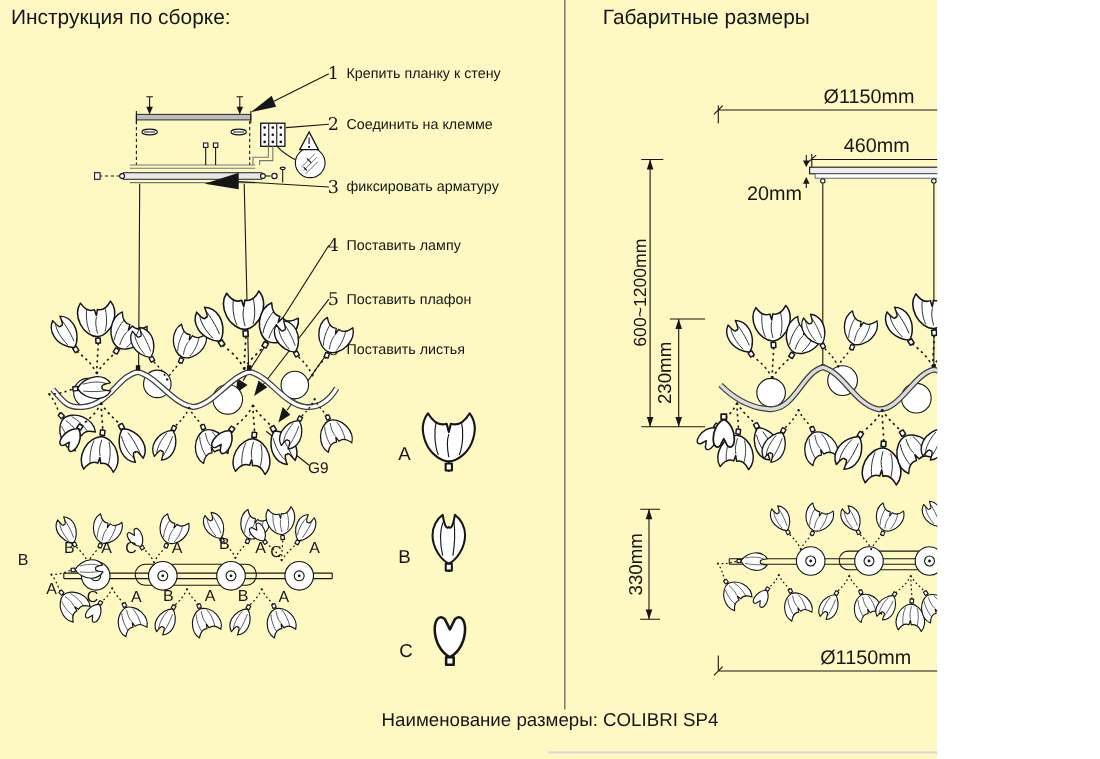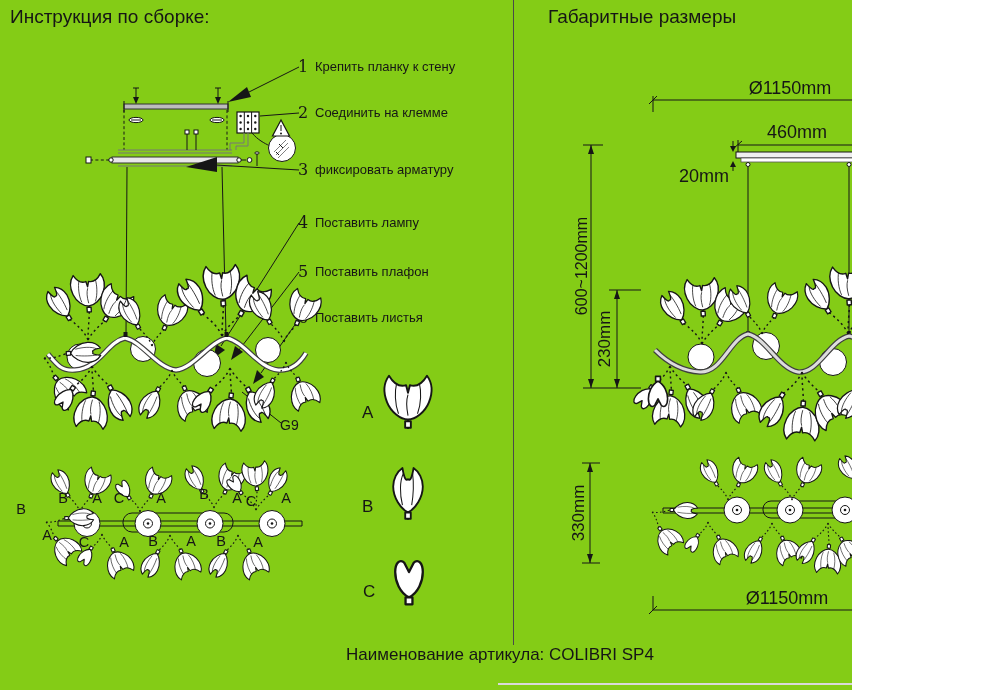--- a/index.html
+++ b/index.html
@@ -1,16 +1,16 @@
 <!DOCTYPE html>
 <html><head>
 <meta charset="utf-8">
 <style>
   html,body{margin:0;padding:0;background:#fff;}
-  .page{position:relative;width:852px;height:690px;background:#84cc16;overflow:hidden;
+  .page{position:relative;width:852px;height:690px;background:#fef9c3;overflow:hidden;
         font-family:"Liberation Sans",sans-serif;color:#111;}
   .title{position:absolute;font-size:19px;color:#161616;white-space:nowrap;}
   .title.left{left:10px;top:6px;}
   .title.right{left:548px;top:6px;text-align:right;}
   .divider{position:absolute;left:513px;top:0;width:1px;height:645px;background:#4a4a4a;}
   .bottomline{position:absolute;left:498px;top:683px;width:502px;height:2px;background:#d9d9d9;}
   .footer{position:absolute;left:0;top:645px;width:1000px;text-align:center;
           font-size:17px;color:#161616;}
   svg.canvas{position:absolute;left:0;top:0;}
   .ln{stroke:#161616;stroke-width:1;fill:none;}
@@ -344,14 +344,14 @@
       <use href="#cl2" transform="translate(866,496)"></use>
       <use href="#cl2" transform="translate(908,498)"></use>
       <use href="#cl2" transform="translate(652,512) rotate(120)"></use>
       <use href="#cl2c" transform="translate(708,522) scale(1,-1)"></use>
       <use href="#cl2" transform="translate(772,523) scale(1,-1)"></use>
       <use href="#cl3" transform="translate(828,523) scale(1,-1)"></use>
       <use href="#cl2" transform="translate(882,522) scale(1,-1)"></use>
     </g>
   </svg>
 
-  <div class="footer">Наименование артикула: COLIBRI SP4</div>
+  <div class="footer">Наименование размеры: COLIBRI SP4</div>
 </div>
 
 </body></html>

